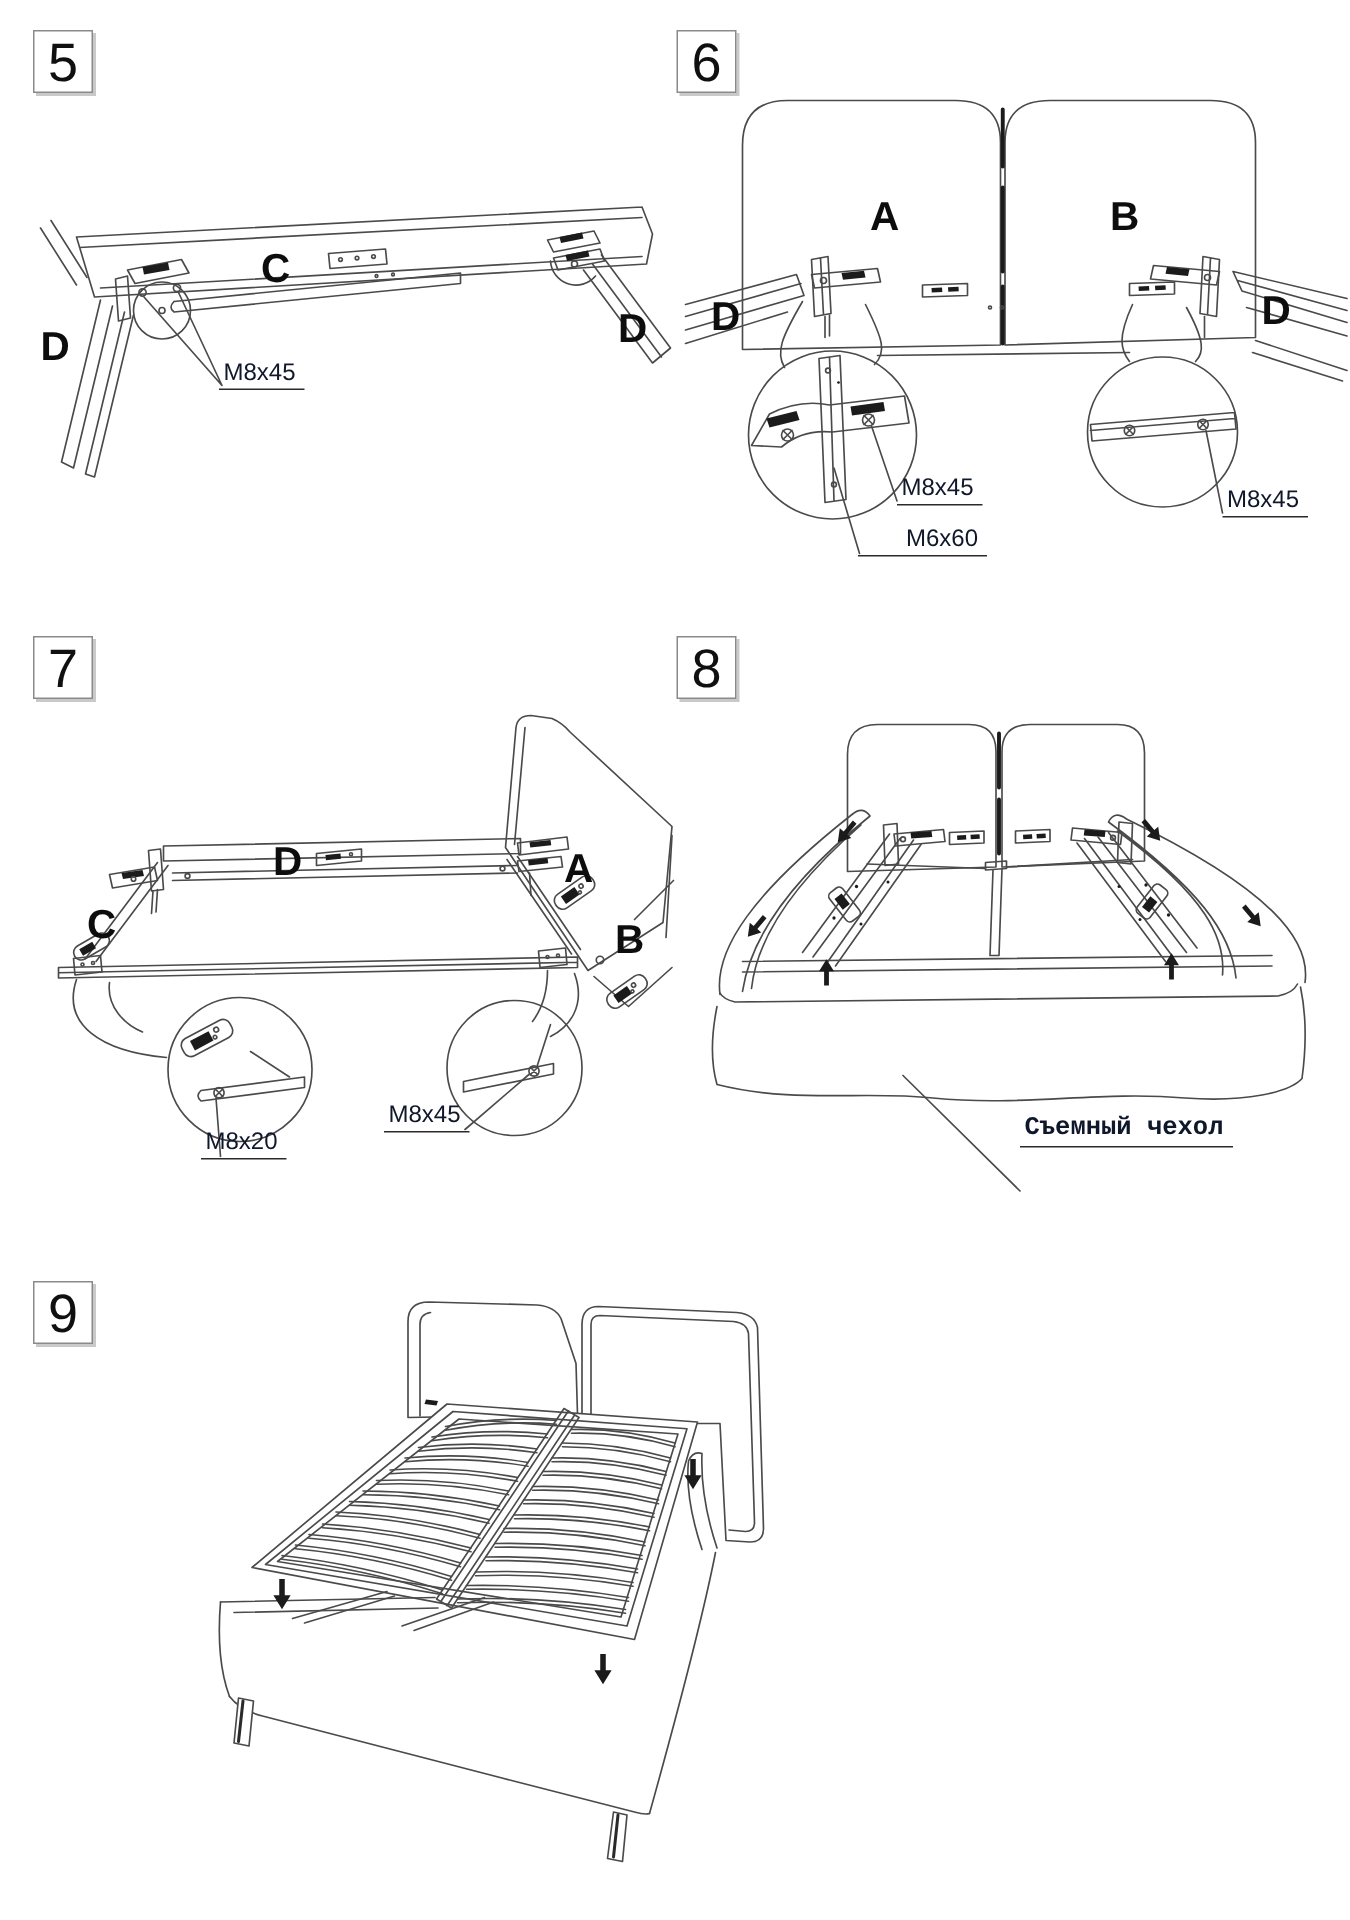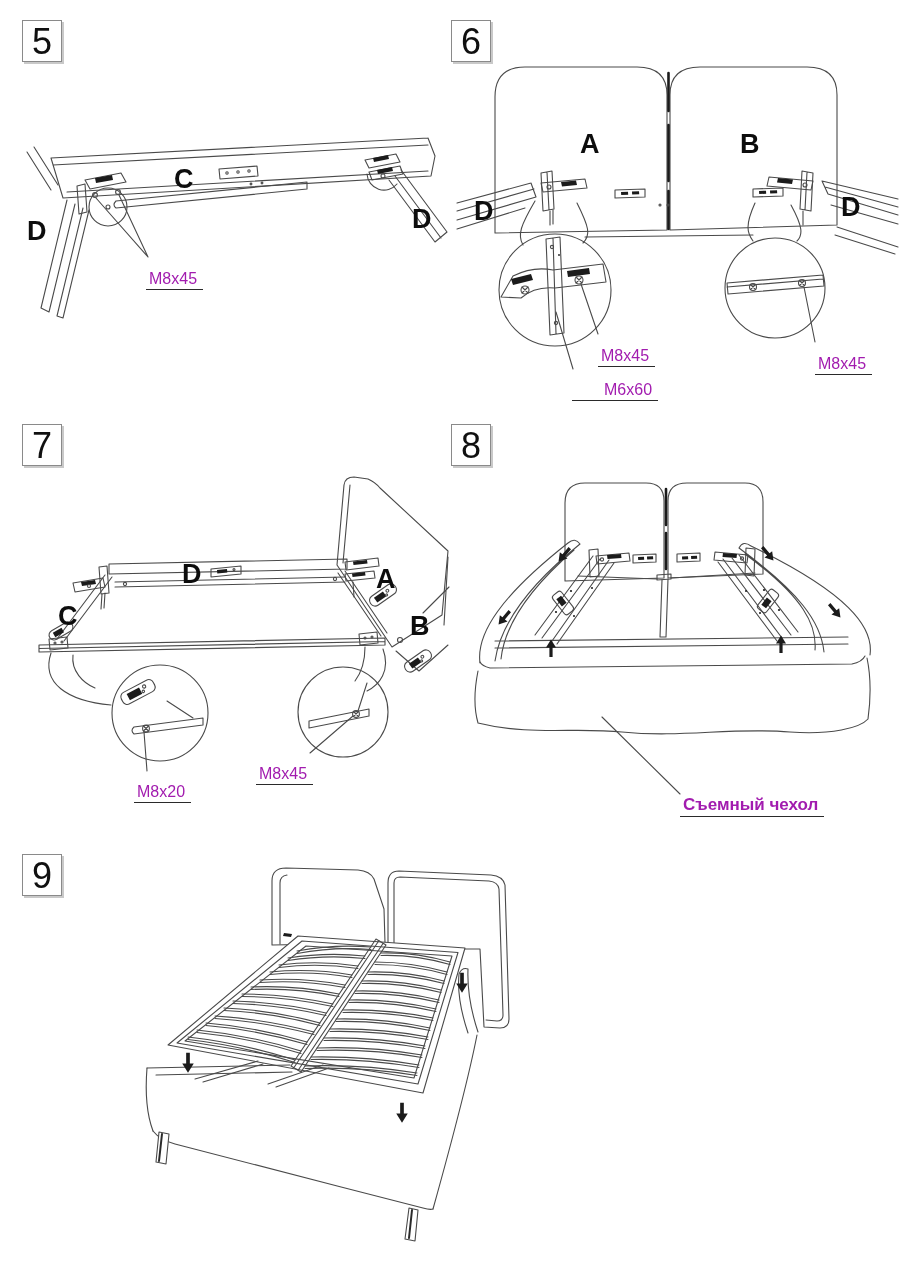--- a/index.html
+++ b/index.html
@@ -12,22 +12,22 @@
   .step-num{
     position:absolute;width:38px;height:40px;background:#fff;
     border:1px solid #8a8a8a;box-shadow:2px 2px 0 #c9c9c9;
     font-size:36px;line-height:41px;text-align:center;color:#101010;
   }
   .plabel{
     position:absolute;font-weight:bold;font-size:27px;line-height:1;
     color:#0d0d0d;
   }
   .callout{
-    position:absolute;font-size:16px;line-height:1.15;color:#a21caf;
-    border-bottom:1.2px solid #2a2a2a;padding:0 6px 1px 3px;white-space:nowrap;margin-top:30px;
+    position:absolute;font-size:16px;line-height:1.15;color:#0f172a;
+    border-bottom:1.2px solid #2a2a2a;padding:0 6px 1px 3px;white-space:nowrap;
   }
   .callout.ru{font-size:17px;font-weight:bold;}
   svg{position:absolute;overflow:visible;display:block;}
   .draw{stroke:#4a4a4a;fill:none;stroke-width:1.1;stroke-linecap:round;stroke-linejoin:round;}
   .fillw{fill:#ffffff;}
   .dark{fill:#1b1b1b;stroke:none;}
   .thick{stroke:#1b1b1b;stroke-width:2.6;fill:none;}
   .mid{stroke-width:2;stroke:#2a2a2a;}
 </style>
 </head>
@@ -374,21 +374,21 @@
             <path class="dark" d="M-1.6,-9 L1.6,-9 L1.6,0.5 L5,0.5 L0,8.5 L-5,0.5 L-1.6,0.5 Z"></path>
           </g>
         <g transform="translate(331,189) rotate(180)">
             <path class="dark" d="M-1.6,-9 L1.6,-9 L1.6,0.5 L5,0.5 L0,8.5 L-5,0.5 L-1.6,0.5 Z"></path>
           </g>
 
         <path d="M152,262 L230,339"></path>
       </g>
     </svg>
 
-    <div class="callout ru" style="left:680px;top:765px;">Съемный чехол</div>
+    <div class="callout ru" style="left:680px;top:743px;font-family:Liberation Mono, monospace;">Съемный чехол</div>
   </div>
 
   <div class="step">
     <div class="step-num" style="left:22px;top:854px;">9</div>
 
     <svg style="left:100px;top:853px;" width="700" height="424" viewBox="0 0 700 424">
       <g class="draw">
 
         <path class="fillw" d="M172,92 L172,28 Q172,15 186,15 L258,17 Q270,18 274,26 L284,56 L285,90 Z"></path>
         <path d="M180,91 L180,30 Q180,23 187,22"></path>

